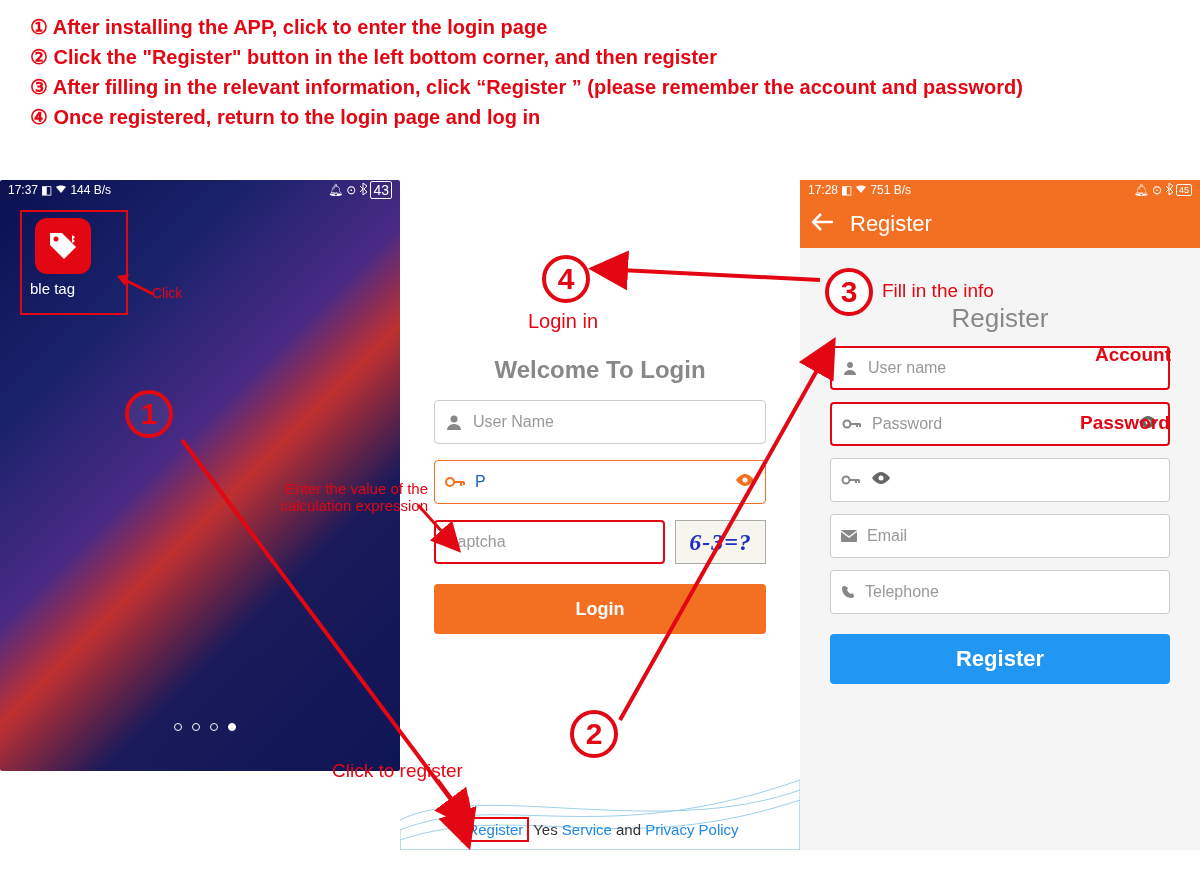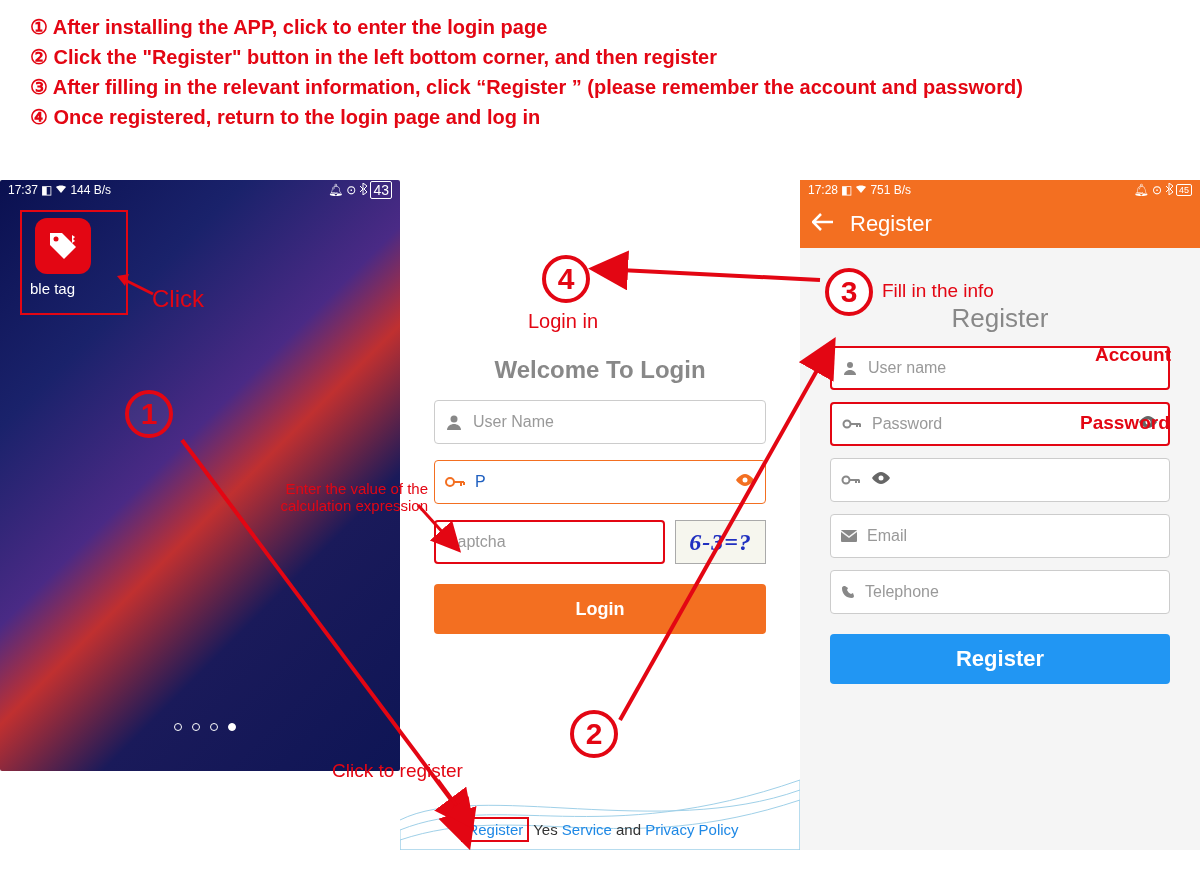--- a/index.html
+++ b/index.html
@@ -61,21 +61,21 @@
   .p3-status { background: #f36f21; color: #fff; justify-content: space-between; }
   .p3-header { background: #f36f21; height: 48px; display: flex; align-items: center; padding: 0 12px; gap: 16px; color: #fff; font-size: 22px; }
   .p3-title { text-align: center; color: #888; font-size: 26px; margin-top: 55px; }
   .p3 .fld { background: #fff; border-color: #ccc; margin: 12px 30px 0 30px; }
   .p3 .fld.hl { border: 2px solid #e30613; }
   .p3 .eye { color: #555; }
   .reg-btn { margin: 20px 30px 0 30px; height: 50px; background: #2196f3; color: #fff;
              font-size: 22px; font-weight: bold; border: none; border-radius: 4px; width: calc(100% - 60px); cursor: pointer; }
 
   
-  .ann { position: absolute; color: #e30613; font-size: 24px; font-weight: normal; z-index: 20; }
+  .ann { position: absolute; color: #e30613; font-size: 14px; font-weight: normal; z-index: 20; }
   .ann.bold { font-weight: bold; }
 
   
   .arrows { position: absolute; left: 0; top: 0; width: 1200px; height: 880px; pointer-events: none; z-index: 15; }
 
   .ic { flex-shrink: 0; }
 </style>
 </head>
 <body>
 

